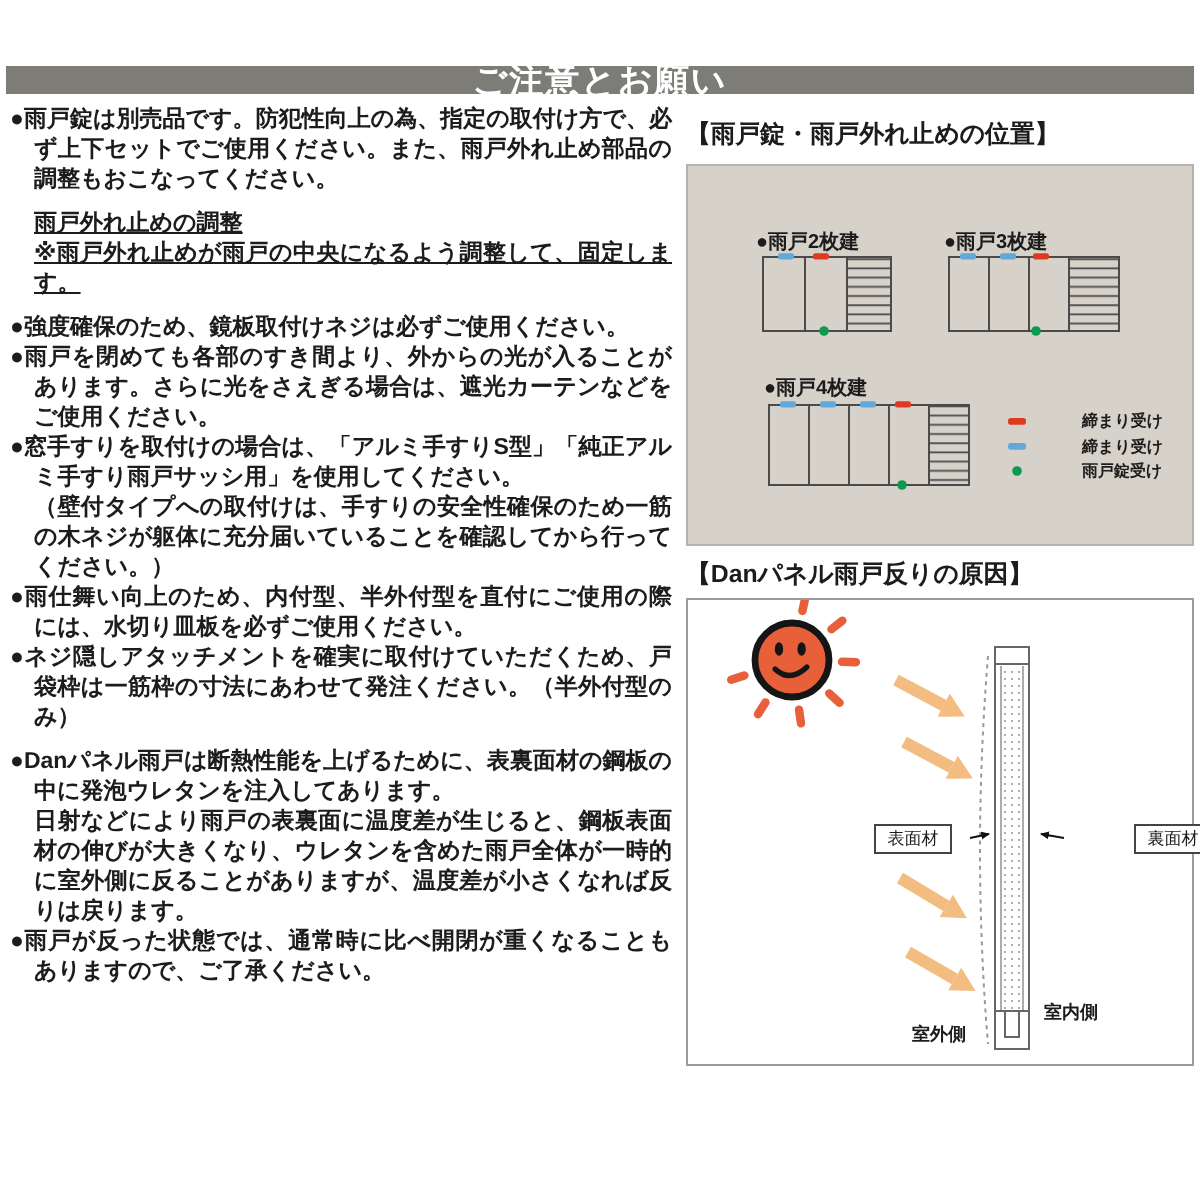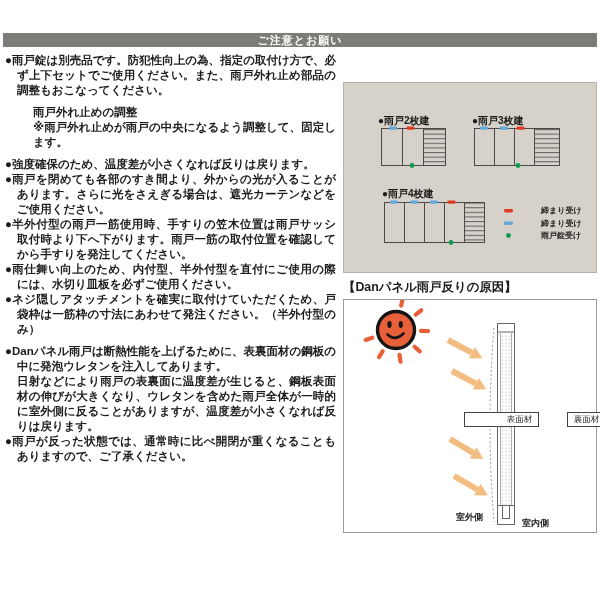--- a/index.html
+++ b/index.html
@@ -1,23 +1,23 @@
 <!DOCTYPE html>
 <html><head>
 <meta charset="utf-8">
 <style>
   html,body{margin:0;padding:0;background:#fff;}
   .page{position:relative;width:600px;height:600px;background:#fff;overflow:hidden;
         font-family:"Liberation Sans","DejaVu Sans",sans-serif;color:#1c1c1c;}
   .bar{position:absolute;left:3px;top:33px;width:594px;height:14px;text-align:center;
-       font-size:11px;font-weight:bold;color:#fff;line-height:15px;letter-spacing:1px;}
+       font-size:17px;font-weight:bold;color:#fff;line-height:15px;letter-spacing:1px;}
   .notes{position:absolute;left:5px;top:53px;width:331px;font-size:11.5px;line-height:15px;
          font-weight:bold;text-align:justify;}
   .nb{padding-left:12px;text-indent:-12px;white-space:pre-wrap;}
-  .ns{margin-left:28px;white-space:pre-wrap;}
+  .ns{margin-left:12px;white-space:pre-wrap;text-decoration:underline;}
   .gt{margin-top:7px;}
   .sec-title{position:absolute;font-size:12.4px;font-weight:bold;white-space:nowrap;}
   .panel1{position:absolute;left:343px;top:82px;width:254px;height:191px;
           border:1px solid #b7b3ac;box-sizing:border-box;}
   .panel2{position:absolute;left:343px;top:299px;width:254px;height:234px;
           border:1px solid #9a9a9a;background:#fff;box-sizing:border-box;}
   .fill{position:absolute;left:0;top:0;}
   .dlabel{position:absolute;font-size:10px;font-weight:bold;white-space:nowrap;}
   .llabel{position:absolute;font-size:8px;font-weight:bold;white-space:nowrap;line-height:10px;padding-left:22px;}
   .boxlabel{position:absolute;width:37px;height:13px;border:1px solid #444;background:#fff;
@@ -30,30 +30,32 @@
 <div class="page">
 
   <div class="bar" style="background: rgb(125, 124, 119);">
     <span>ご注意とお願い</span>
   </div>
 
   <div class="notes">
     <div class="nb">●雨戸錠は別売品です。防犯性向上の為、指定の取付け方で、必ず上下セットでご使用ください。また、雨戸外れ止め部品の調整もおこなってください。</div>
     <div class="ns gt">雨戸外れ止めの調整</div>
     <div class="ns">※雨戸外れ止めが雨戸の中央になるよう調整して、固定します。</div>
-    <div class="nb gt">●強度確保のため、温度差が小さくなれば反りは戻ります。</div>
+    <div class="nb gt">●強度確保のため、鏡板取付けネジは必ずご使用ください。</div>
     <div class="nb">●雨戸を閉めても各部のすき間より、外からの光が入ることがあります。さらに光をさえぎる場合は、遮光カーテンなどをご使用ください。</div>
-    <div class="nb">●半外付型の雨戸一筋使用時、手すりの笠木位置は雨戸サッシ取付時より下へ下がります。雨戸一筋の取付位置を確認してから手すりを発注してください。</div>
+    <div class="nb">●窓手すりを取付けの場合は、「アルミ手すりS型」「純正アルミ手すり雨戸サッシ用」を使用してください。
+（壁付タイプへの取付けは、手すりの安全性確保のため一筋の木ネジが躯体に充分届いていることを確認してから行ってください。）</div>
     <div class="nb">●雨仕舞い向上のため、内付型、半外付型を直付にご使用の際には、水切り皿板を必ずご使用ください。</div>
     <div class="nb">●ネジ隠しアタッチメントを確実に取付けていただくため、戸袋枠は一筋枠の寸法にあわせて発注ください。（半外付型のみ）</div>
     <div class="nb gt">●Danパネル雨戸は断熱性能を上げるために、表裏面材の鋼板の中に発泡ウレタンを注入してあります。
 日射などにより雨戸の表裏面に温度差が生じると、鋼板表面材の伸びが大きくなり、ウレタンを含めた雨戸全体が一時的に室外側に反ることがありますが、温度差が小さくなれば反りは戻ります。</div>
     <div class="nb">●雨戸が反った状態では、通常時に比べ開閉が重くなることもありますので、ご了承ください。</div>
   </div>
 
+  <div class="sec-title" style="left:343px;top:59px;">【雨戸錠・雨戸外れ止めの位置】</div>
 
   <div class="panel1" style="background: rgb(214, 210, 202);">
     <svg class="fill" width="252" height="189" viewBox="0 0 252 189">
       <defs>
         <pattern id="hl" width="8" height="4.6" patternUnits="userSpaceOnUse">
           <path d="M0 0.6 H8" stroke="#4a4a4a" stroke-width="0.9"></path>
         </pattern>
       </defs>
 
       <g stroke="#4a4a4a" stroke-width="1" fill="none">
@@ -164,19 +166,19 @@
         <line x1="156.5" y1="33" x2="156.5" y2="205" stroke="#999" stroke-width="0.8"></line>
         <line x1="167.5" y1="33" x2="167.5" y2="205" stroke="#999" stroke-width="0.8"></line>
         <rect x="153.5" y="23.5" width="17" height="8.5" fill="#fff" stroke="#666"></rect>
         <rect x="153.5" y="205.5" width="17" height="19" fill="#fff" stroke="#666"></rect>
         <rect x="158.5" y="205.5" width="7" height="13" fill="#fff" stroke="#666"></rect>
       </g>
 
       <line x1="141" y1="119" x2="150.5" y2="117" stroke="#111" stroke-width="1" marker-end="url(#bh)"></line>
       <line x1="188" y1="119" x2="176.5" y2="117" stroke="#111" stroke-width="1" marker-end="url(#bh)"></line>
     </svg>
-    <div class="boxlabel" style="left:120px;top:112px;padding-left:36px;">表面材</div>
+    <div class="boxlabel" style="left:93px;top:112px;">表面材</div>
     <div class="boxlabel" style="left:187px;top:112px;margin-left:36px;">裏面材</div>
     <div class="sidelabel" style="left:112px;top:211px;">室外側</div>
-    <div class="sidelabel" style="left:178px;top:217px;">室内側</div>
+    <div class="sidelabel" style="left:178px;top:200px;">室内側</div>
   </div>
 
 </div>
 
 </body></html>

